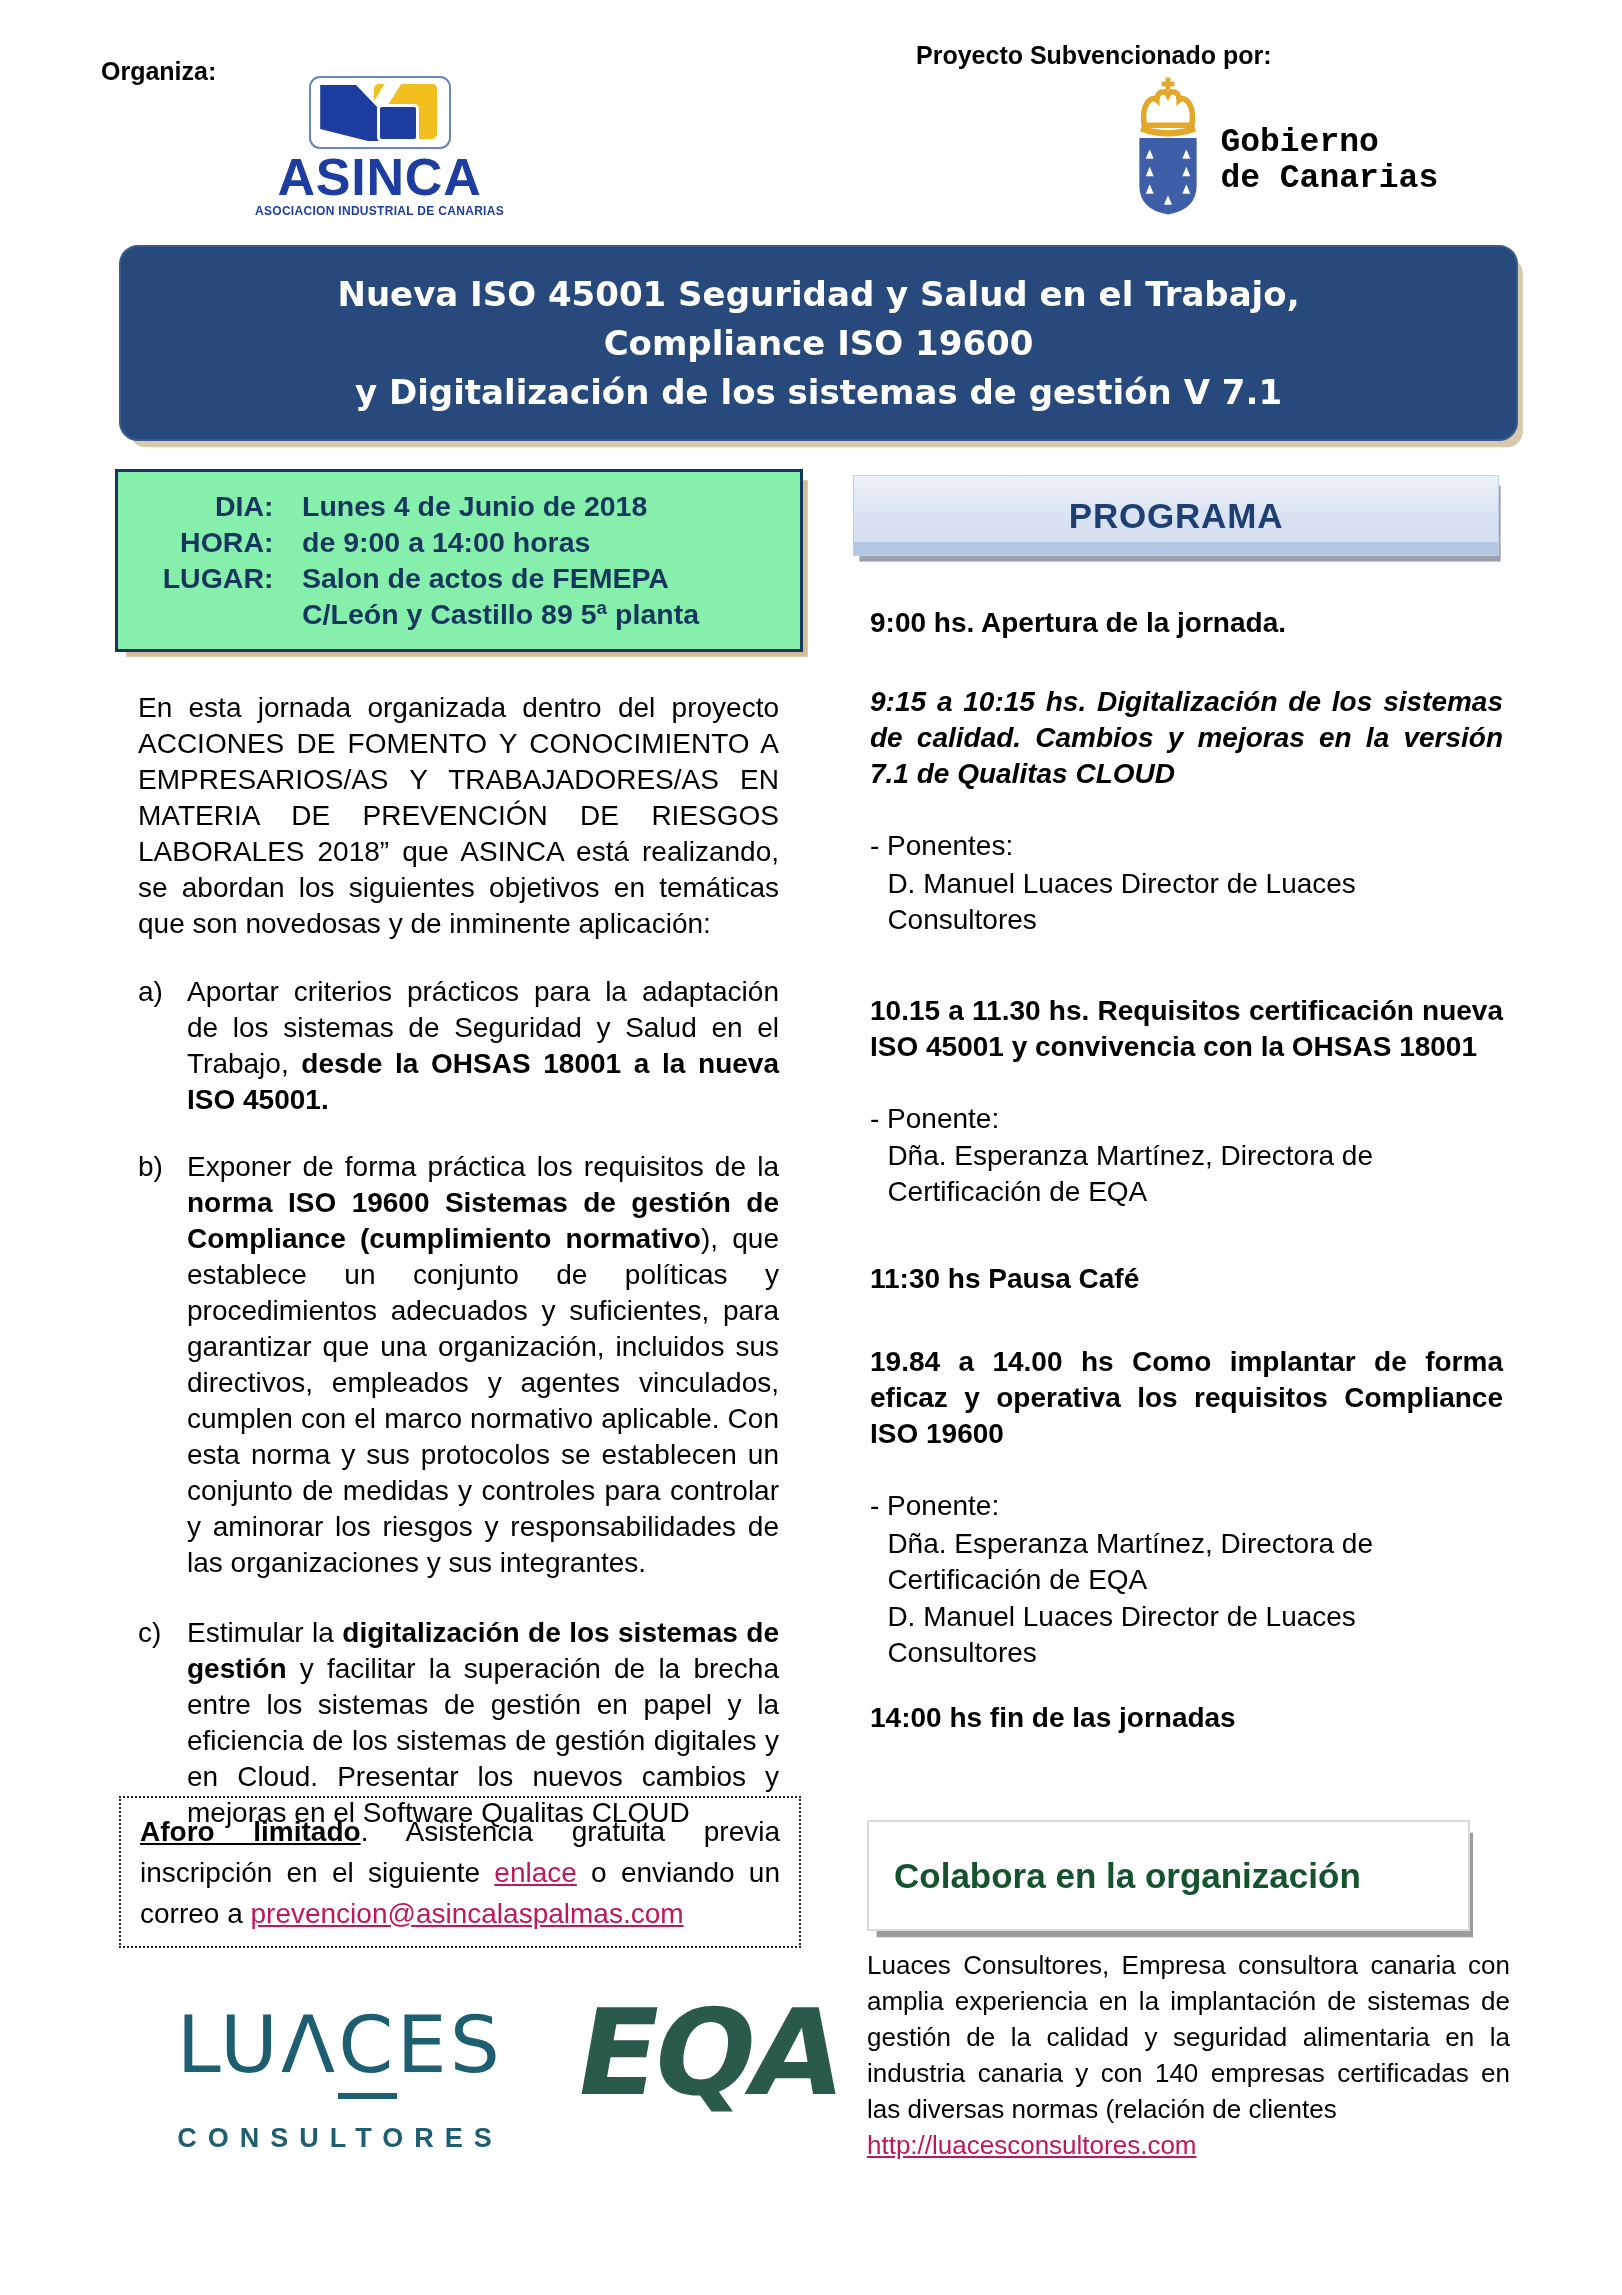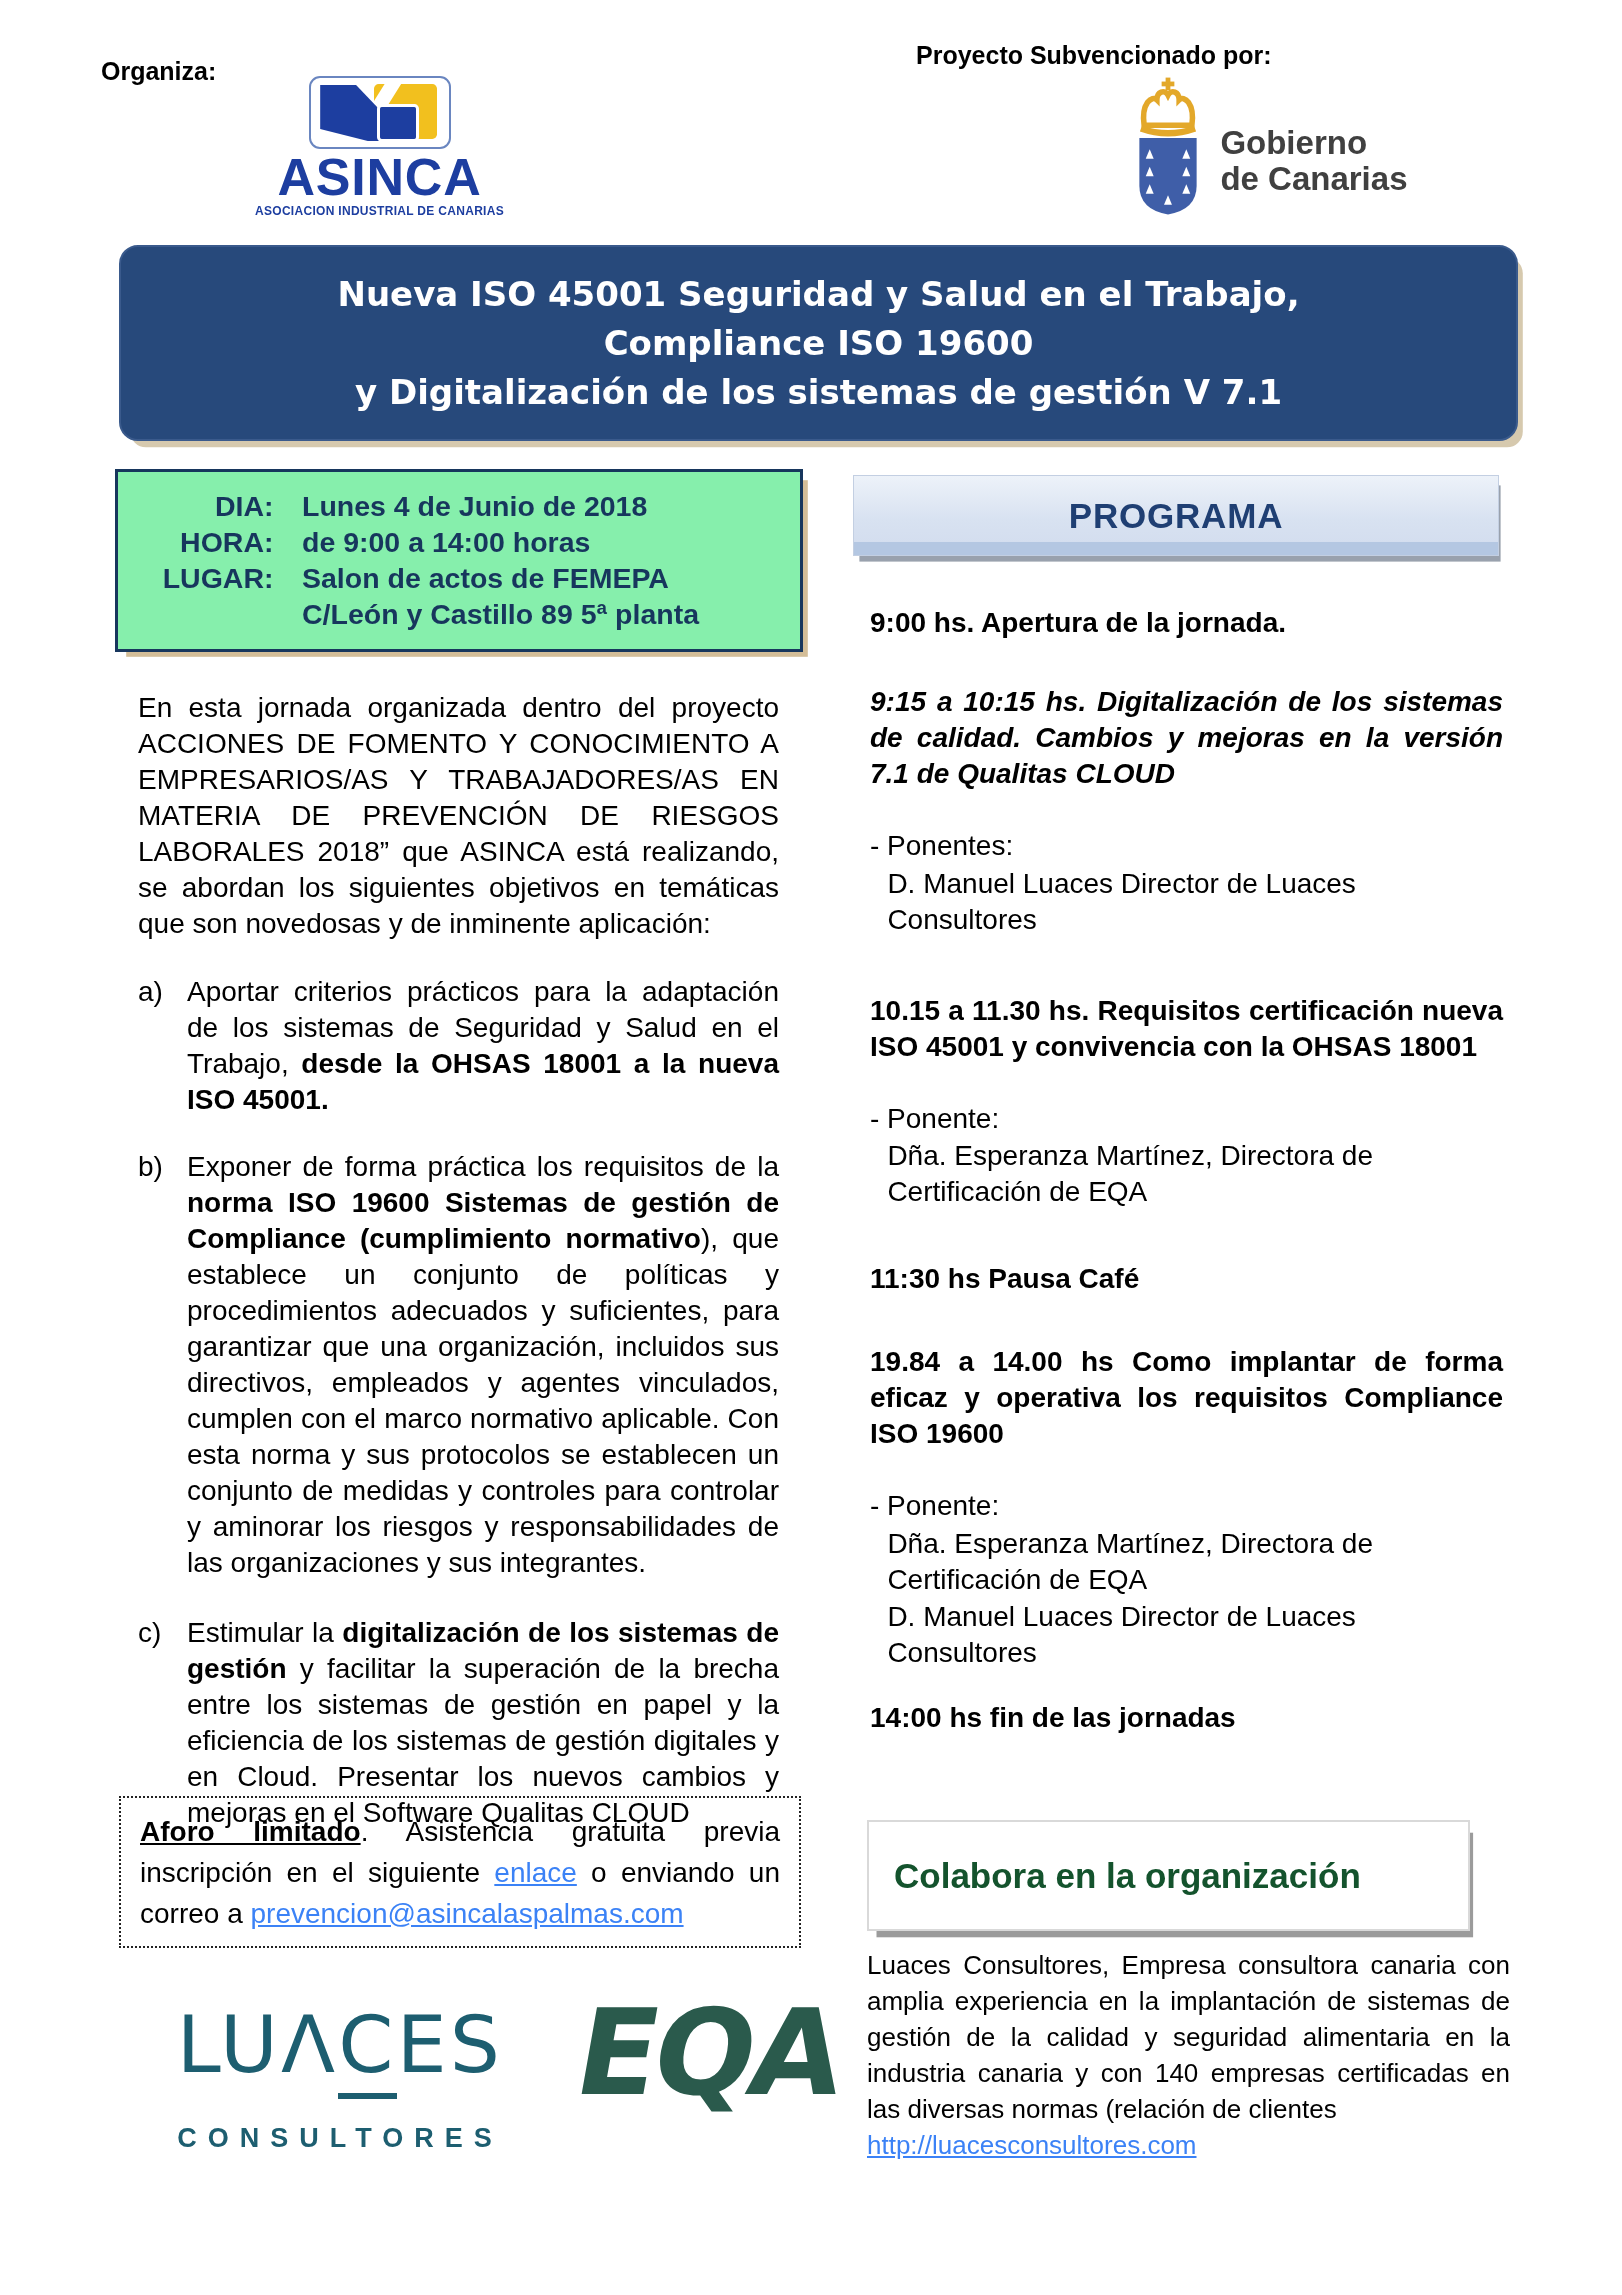--- a/index.html
+++ b/index.html
@@ -17,22 +17,22 @@
   .asinca-blueshape{position:absolute;left:7%;top:10%;width:62%;height:82%;background:#1D3EA0;
                clip-path:polygon(0 0,42% 0,100% 92%,100% 100%,58% 100%,0 78%);}
   .asinca-slash{position:absolute;left:40%;top:-20%;width:10%;height:150%;background:#fff;transform:rotate(32deg);}
   .asinca-minibox{position:absolute;left:48%;top:38%;width:26%;height:46%;background:#1D3EA0;
                border:3.2px solid #fff;border-radius:4.7px;}
   .asinca-word{margin-top:6.3px;font-size:52px;font-weight:800;letter-spacing:0.8px;color:#1D3EA0;line-height:44px;}
   .asinca-tag{margin-top:4.7px;font-size:12px;font-weight:bold;letter-spacing:0.3px;color:#1D3EA0;}
 
   .gobierno{position:absolute;left:1133px;top:76px;display:flex;align-items:flex-start;}
   .gob-shield{width:70px;}
-  .gob-text{margin-left:17.4px;margin-top:49px;font-family:Liberation Sans, sans-serif;font-weight:600;
-            font-size:33px;line-height:36px;color:#404040;}
+  .gob-text{margin-left:17.4px;margin-top:49px;font-family:Liberation Mono, monospace;font-weight:600;
+            font-size:33px;line-height:36px;color:#000000;}
 
   
   .banner{position:absolute;left:119px;top:245px;width:1399px;height:196px;box-sizing:border-box;
           background:#27497B;border:2.4px solid #3a5a8c;border-radius:19px;
           box-shadow:8px 9.5px 0 -3.2px #d6c9ae;display:flex;flex-direction:column;justify-content:center;}
   .banner div{text-align:center;color:#fff;font-family:"DejaVu Sans",sans-serif;
           font-weight:bold;font-size:34px;line-height:49px;}
 
   
   .event-box{position:absolute;left:115px;top:469px;width:688px;box-sizing:border-box;
@@ -49,21 +49,21 @@
   .obj-a{margin-top:32px;}
   .obj-b{margin-top:31px;}
   .obj-c{margin-top:34px;}
   .obj-marker{width:49px;flex:none;}
   .obj-text{flex:1;text-align:justify;}
   .b{font-weight:bold;}
 
   .aforo{position:absolute;left:119px;top:1796px;width:682px;box-sizing:border-box;
          border:2.4px dotted #222;padding:12.7px 19px;font-size:28px;line-height:41px;text-align:justify;}
   .aforo-lead{font-weight:bold;text-decoration:underline;}
-  a.doclink{color:#3b82f6;text-decoration:underline;cursor:pointer;}
+  a.doclink{color:#be185d;text-decoration:underline;cursor:pointer;}
 
   .luaces{position:absolute;left:154px;top:2006px;width:372px;text-align:center;color:#1D5E70;}
   .luaces-word{font-size:79px;font-weight:400;letter-spacing:3.2px;line-height:79px;font-family:"DejaVu Sans",sans-serif;}
   .luaces-c{border-bottom:6.3px solid #1D5E70;padding-bottom:1.6px;}
   .luaces-sub{margin-top:38px;font-size:27px;font-weight:600;letter-spacing:11px;}
   .eqa{position:absolute;left:578px;top:1994px;font-size:119px;line-height:119px;font-weight:800;
        color:#2A5A4C;transform:skewX(-10deg);letter-spacing:-4.7px;font-family:"DejaVu Sans",sans-serif;}
 
   
   .program-header{position:absolute;left:853px;top:475px;width:646px;height:81px;box-sizing:border-box;

